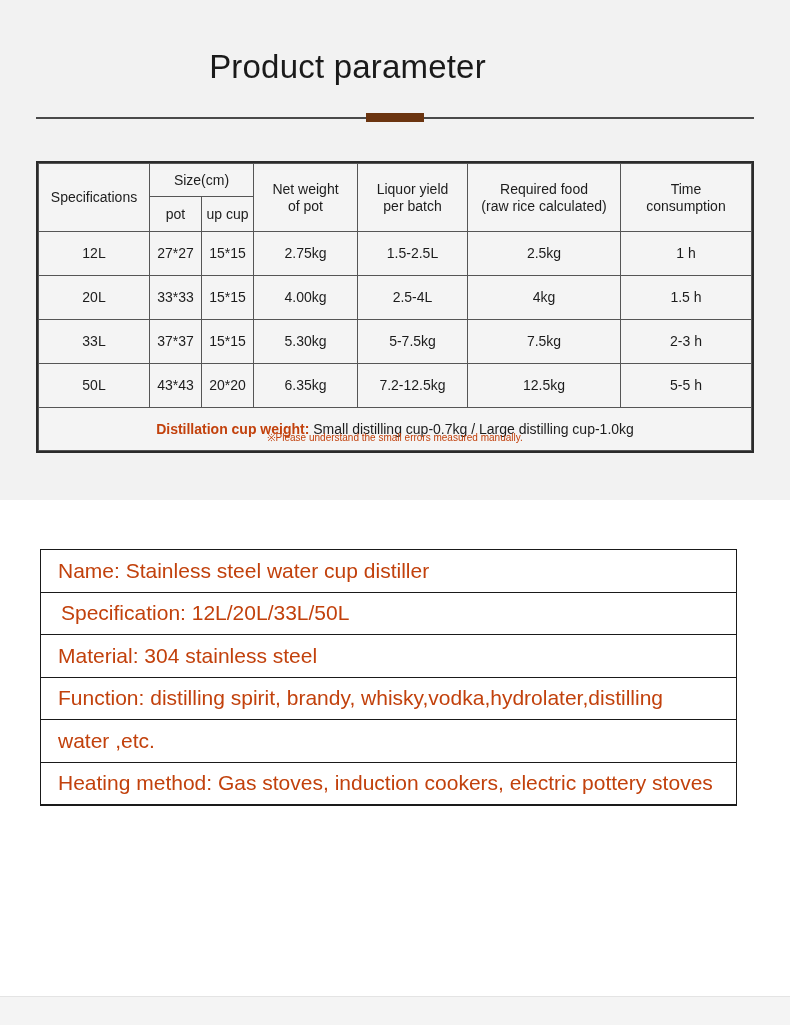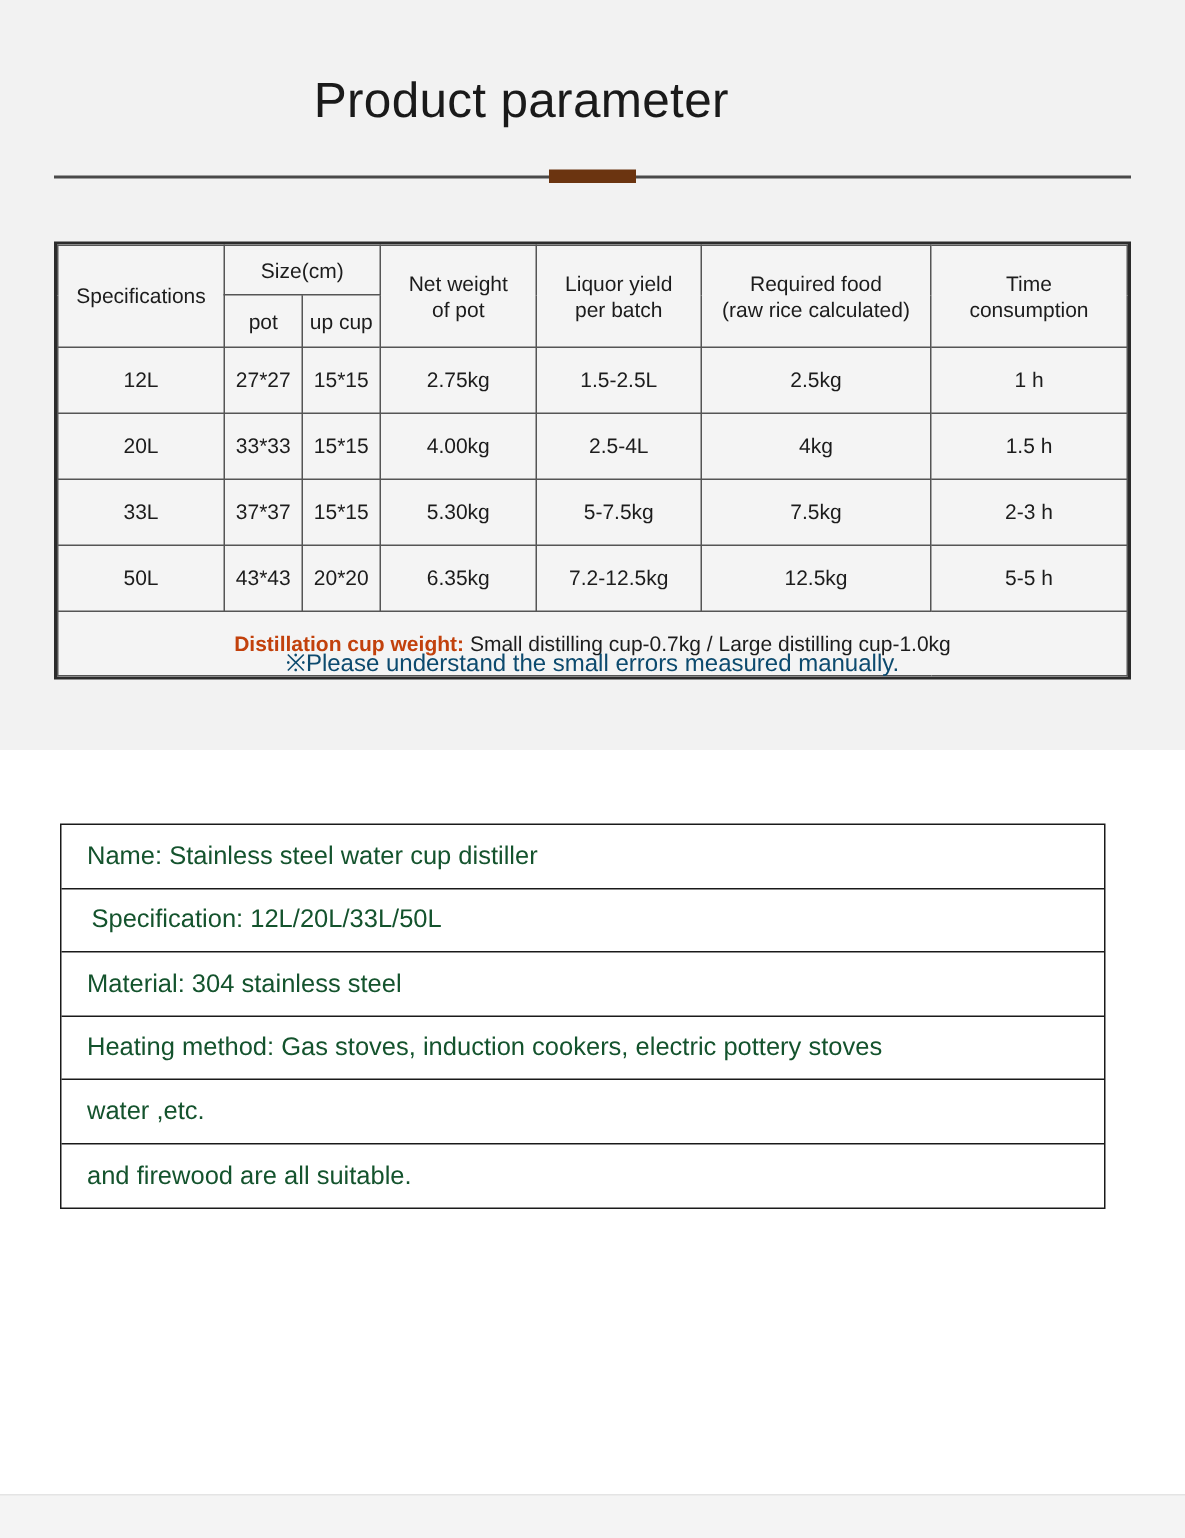--- a/index.html
+++ b/index.html
@@ -99,44 +99,44 @@
   .footer-rest {
     font-weight: normal;
   }
 
   .manual-note {
     position: absolute;
     left: 0;
     top: 430px;
     width: 790px;
     text-align: center;
-    font-size: 16px;
-    color: #0c4a6e;
+    font-size: 10px;
+    color: #c2410c;
   }
 
   
   .detail-box {
     position: absolute;
     left: 40px;
     top: 549px;
     width: 697px;
     border: 1px solid #1a1a1a;
     box-sizing: border-box;
     background: #ffffff;
   }
   .detail-row {
     height: 42.5px;
     border-bottom: 1px solid #1a1a1a;
     box-sizing: border-box;
     display: flex;
     align-items: center;
     padding-left: 17px;
     padding-right: 8px;
-    font-size: 17px;
-    color: #14532d;
+    font-size: 21px;
+    color: #c2410c;
     white-space: nowrap;
   }
   .detail-row.last {
     border-bottom: none;
   }
   .detail-row.indent {
     padding-left: 20px;
   }
 
   
@@ -234,18 +234,18 @@
     </tbody>
   </table>
 </div>
 
 <div class="manual-note">※Please understand the small errors measured manually.</div>
 
 <div class="detail-box">
   <div class="detail-row">Name: Stainless steel water cup distiller</div>
   <div class="detail-row indent">Specification: 12L/20L/33L/50L</div>
   <div class="detail-row">Material: 304 stainless steel</div>
+  <div class="detail-row">Function: distilling spirit, brandy, whisky,vodka,hydrolater,distilling</div>
+  <div class="detail-row">water ,etc.</div>
   <div class="detail-row">Heating method: Gas stoves, induction cookers, electric pottery stoves</div>
-  <div class="detail-row">water ,etc.</div>
-  <div class="detail-row last">and firewood are all suitable.</div>
 </div>
 
 <div class="bottom-band"></div>
 
 </body></html>

